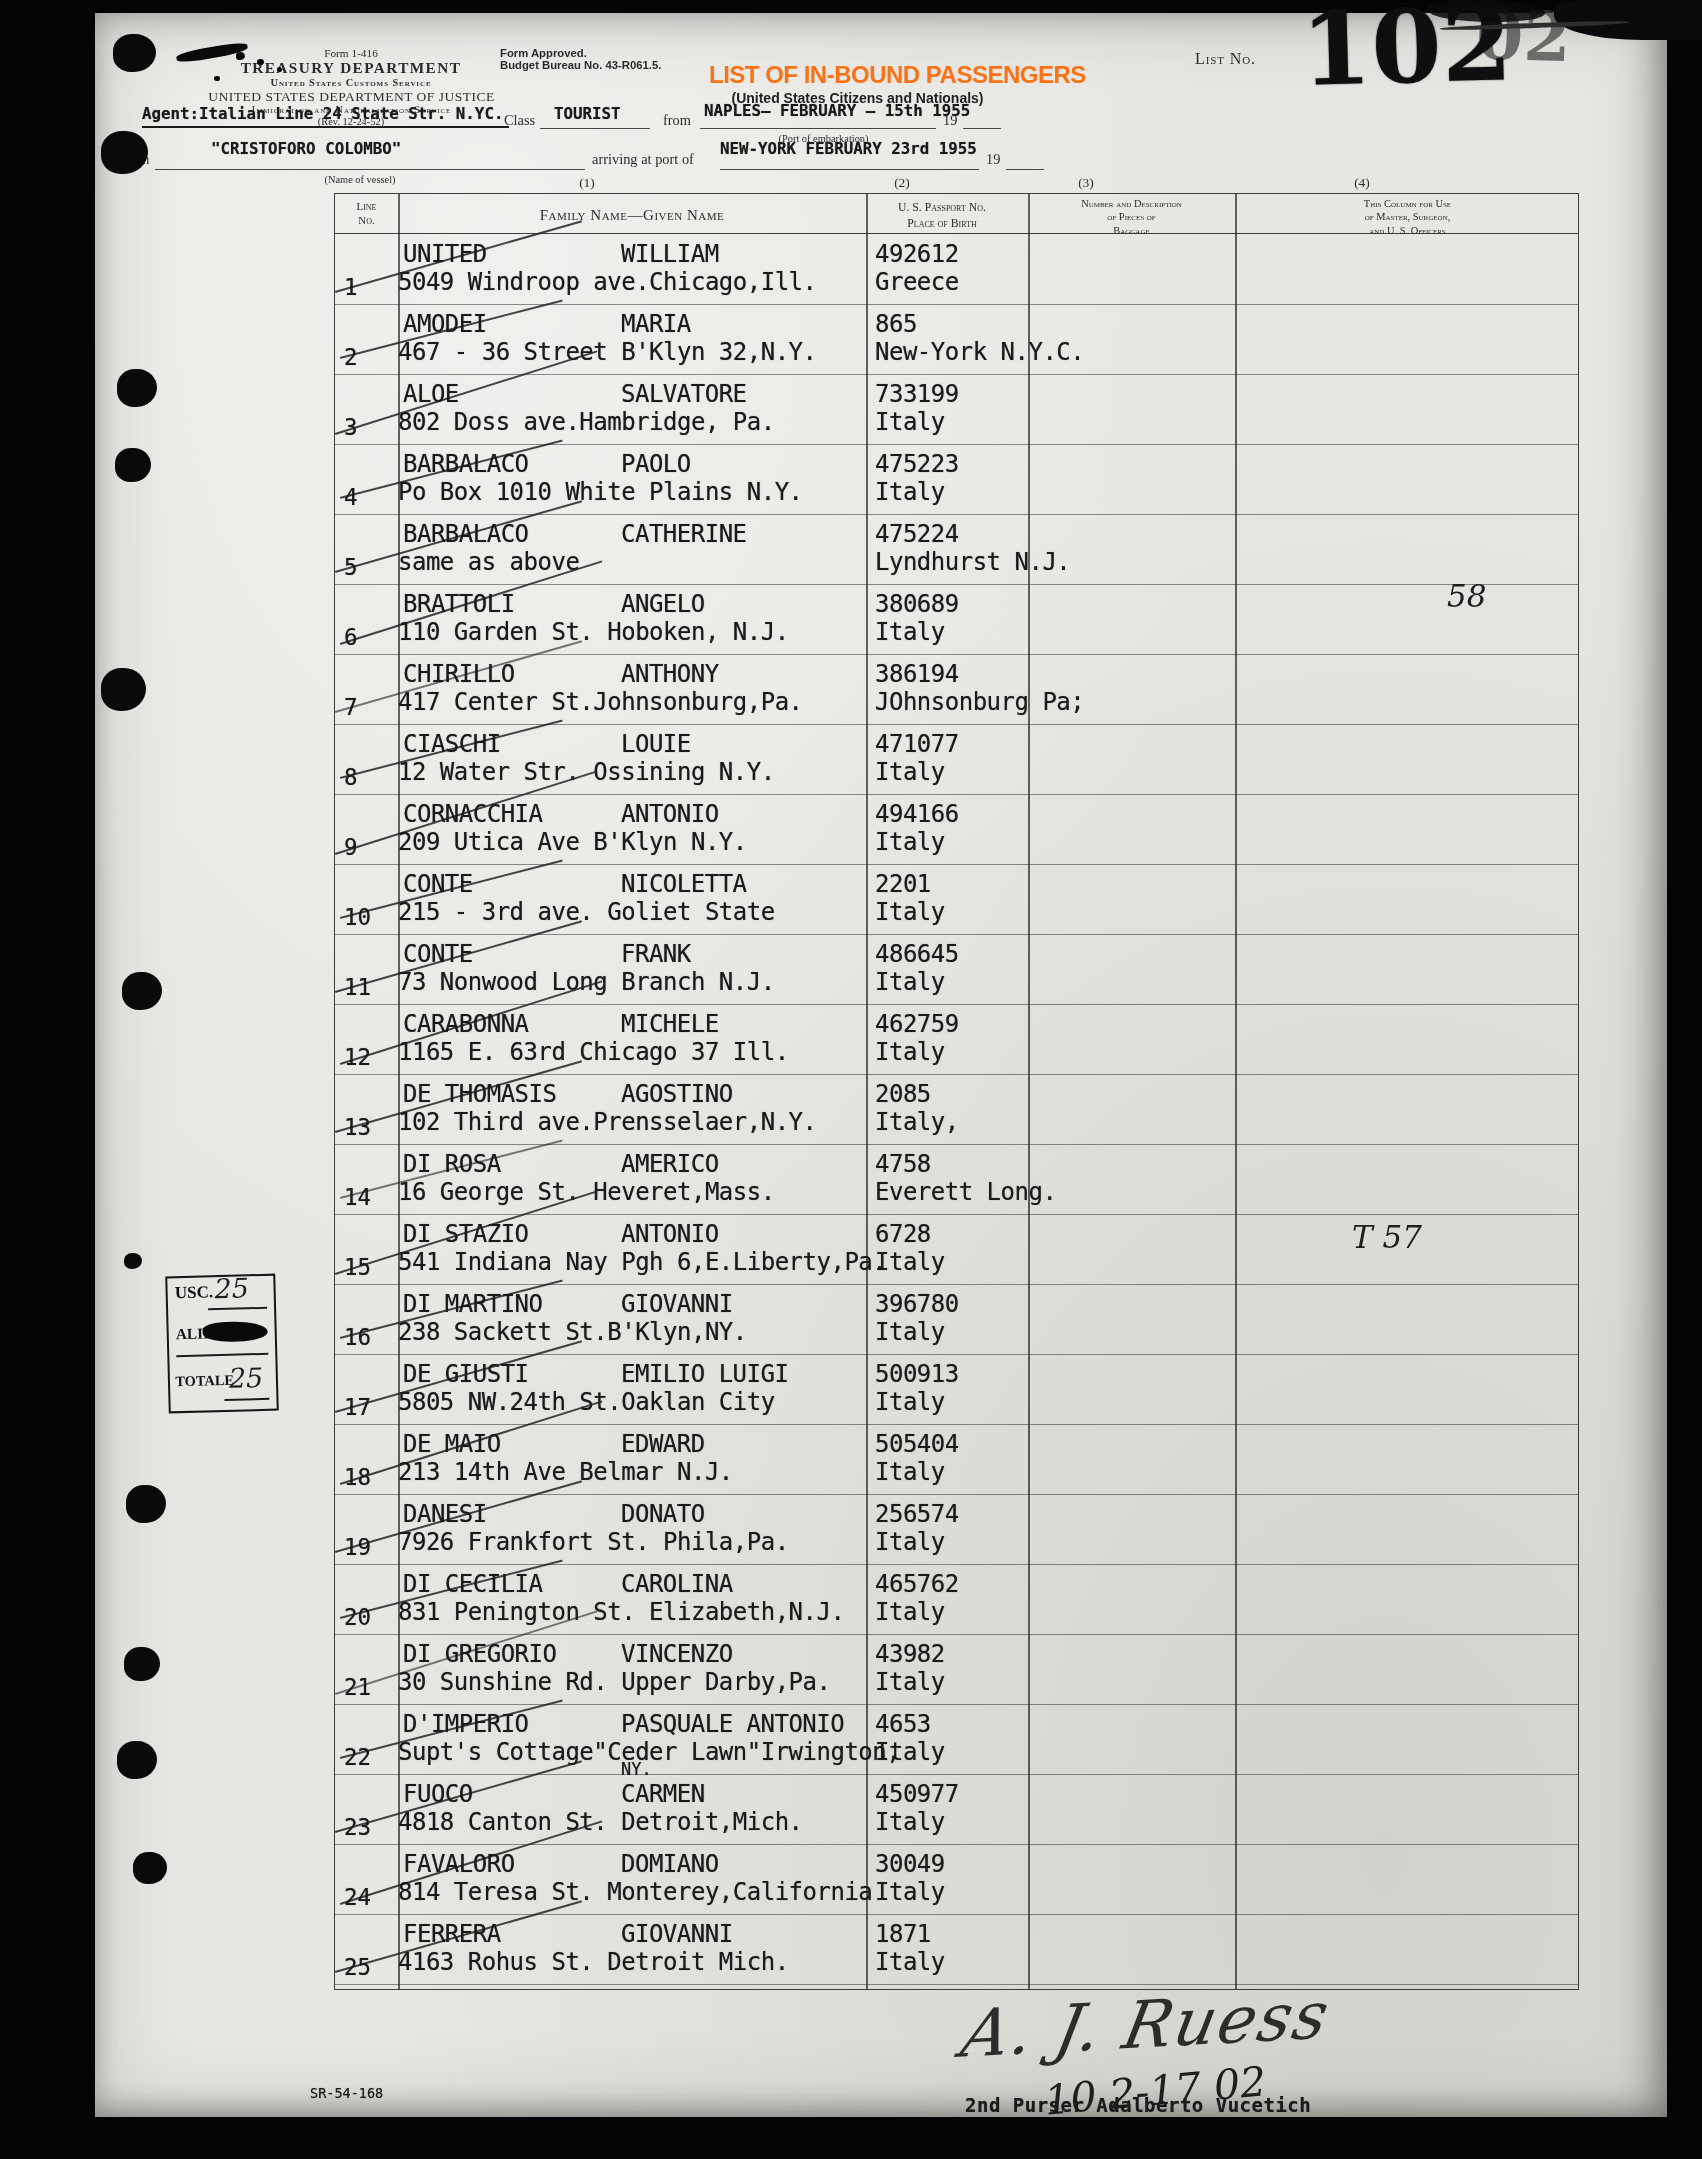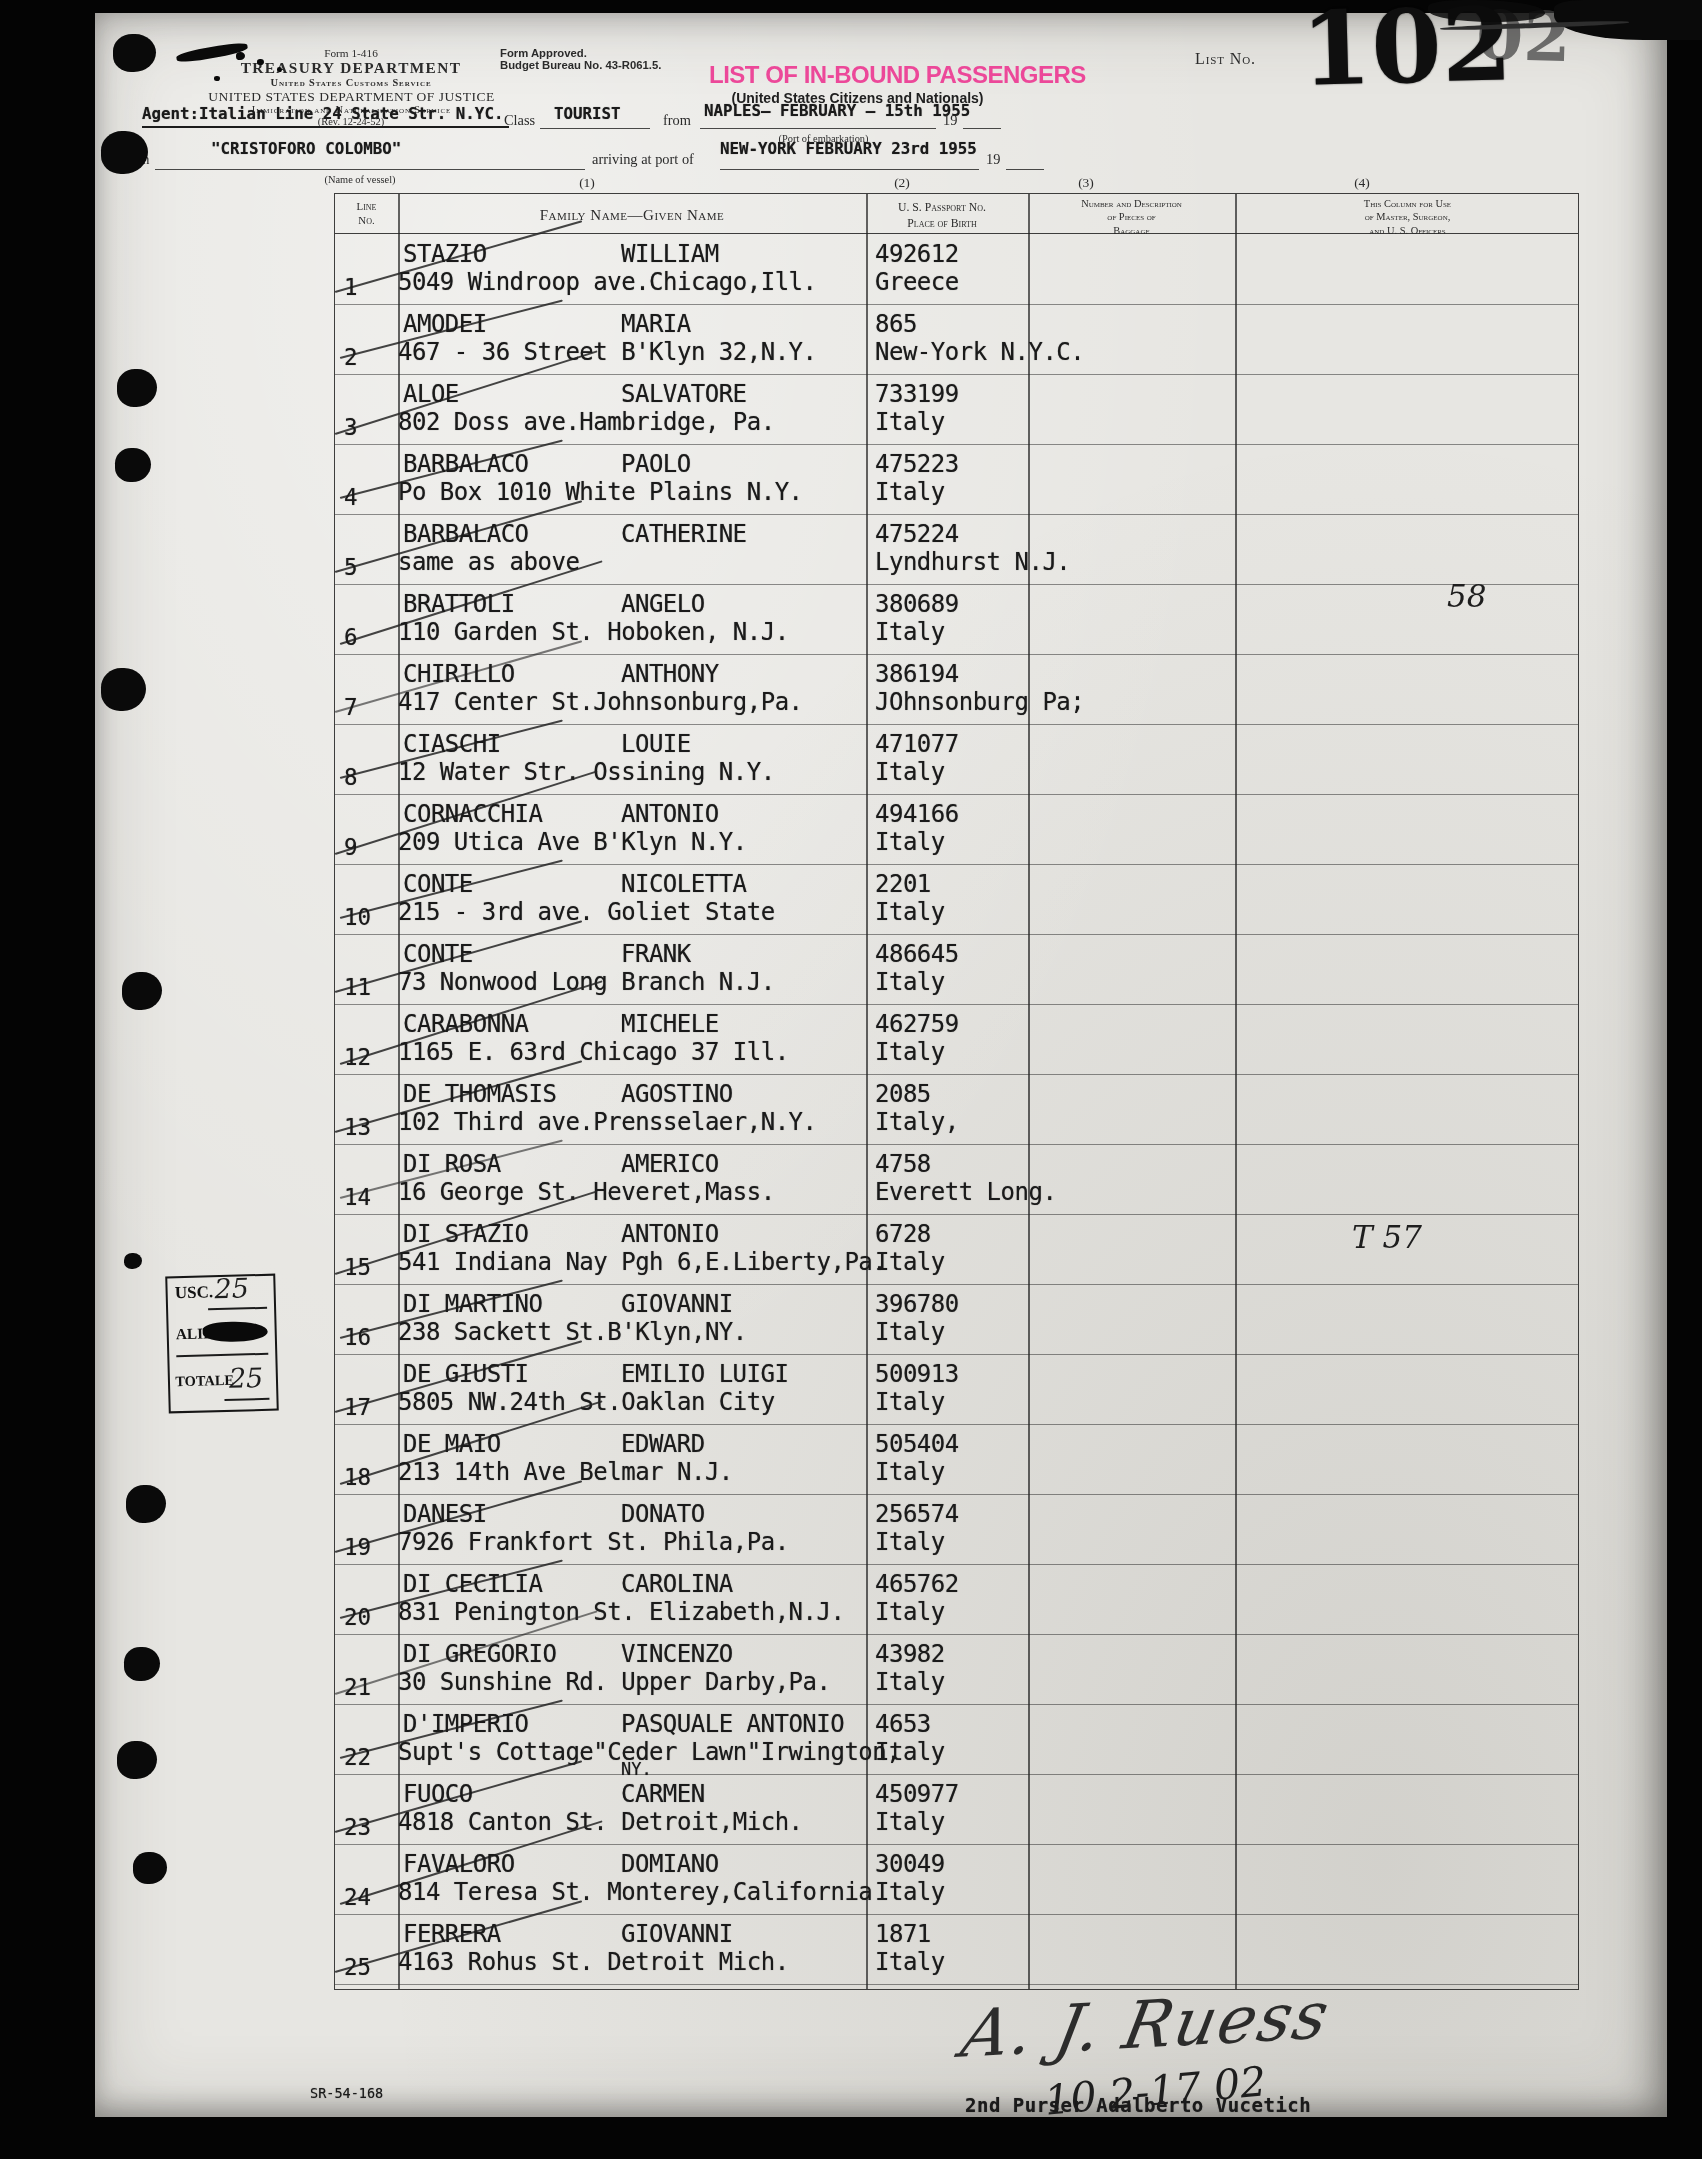--- a/index.html
+++ b/index.html
@@ -19,21 +19,21 @@
   .ctr { text-align:center; }
   .typed { font-family:"DejaVu Sans Mono","Liberation Mono",monospace; color:#1a1a1a;
            text-shadow:0 0 0.9px rgba(10,10,10,.55); white-space:nowrap; }
   .t-sm { font-size:15.8px; font-weight:bold; }
   .t-lg { font-size:24px; letter-spacing:-0.5px; }
   .hand { font-family:"DejaVu Serif", serif; font-style:italic; color:#1e1e1e; }
   .rule { border-bottom:1.8px solid rgba(30,30,30,.8); height:0; }
   .blob { position:absolute; background:#0a0a0a; border-radius:48% 52% 55% 45%; }
 
   .title-main { font-family:"Liberation Sans", sans-serif; font-weight:bold; font-size:24px;
-                letter-spacing:-0.5px; color:#ec4899; }
+                letter-spacing:-0.5px; color:#f97316; }
   .title-sub  { font-family:"Liberation Sans", sans-serif; font-weight:bold; font-size:14px; color:#202020; }
   .approved   { font-family:"Liberation Sans", sans-serif; font-weight:bold; font-size:11.3px; color:#2b2b2b; }
   .stamp-num  { font-family:"DejaVu Serif", serif; font-weight:bold; color:#0f0f0f; line-height:1; }
 
   
   .manifest { position:absolute; left:290px; top:193px; width:1245px; height:1797px;
               border:1.8px solid rgba(30,30,30,.85);margin-left:44px; }
   .vline { position:absolute; top:0; bottom:0; width:1.8px; background:rgba(30,30,30,.68); }
   .thead { position:absolute; left:0; right:0; top:0; height:40px; border-bottom:1.8px solid rgba(30,30,30,.85); }
   .hcell { position:absolute; text-align:center; color:#2b2b2b; font-variant:small-caps; line-height:1.3; }
@@ -134,21 +134,21 @@
         <div>This Column for Use</div>
         <div>of Master, Surgeon,</div>
         <div>and U. S. Officers</div>
       </div>
     </div>
 
     <div class="tbody">
         <div class="prow">
       <div class="slash"></div>
       <span class="lineno typed">1</span>
-      <span class="fam typed t-lg">STAZIO</span>
+      <span class="fam typed t-lg">UNITED</span>
       <span class="giv typed t-lg">WILLIAM</span>
       <span class="addr typed t-lg">5049 Windroop ave.Chicago,Ill.</span>
       <span class="addr2 typed"></span>
       <span class="ppt typed t-lg">492612</span>
       <span class="birth typed t-lg">Greece</span>
       <span class="note hand"></span>
     </div>
         <div class="prow">
       <div class="slash"></div>
       <span class="lineno typed">2</span>

